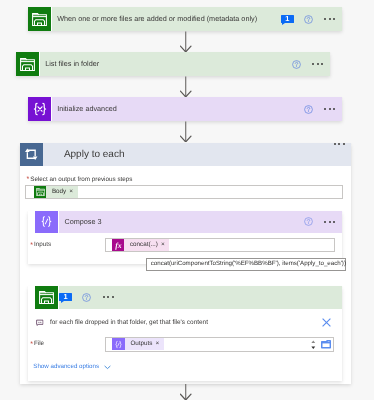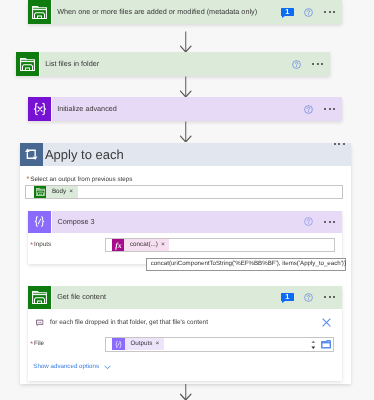--- a/index.html
+++ b/index.html
@@ -27,34 +27,34 @@
 
   .help{width:9px;height:9px;margin-right:11.7px;display:flex;align-items:center;justify-content:center;}
   .dots{display:flex;align-items:center;gap:2.55px;}
   .dots i{width:2px;height:2px;border-radius:50%;background:#3b3a39;display:block;}
 
   .arrow{position:absolute;}
 
   
   .ncard{position:absolute;background:#fff;
          box-shadow:0 0.3px 0.9px rgba(0,0,0,.10),0 1.6px 3.6px rgba(0,0,0,.13);}
-  .nhead{display:flex;align-items:stretch;height:22px;}
+  .nhead{display:flex;align-items:stretch;height:22px;margin-left:7px;}
   .nhead .ico{display:flex;align-items:center;justify-content:center;
               border-right:1.2px solid #fff;box-sizing:content-box;}
   .nhead .title{font-size:7.25px;color:#3b3a39;padding-left:5.1px;
                 display:flex;align-items:center;flex:1 1 auto;line-height:1;white-space:nowrap;}
   .nhead .acts{display:flex;align-items:center;padding-right:6.7px;}
 
   
   .scope{position:absolute;background:#fff;
          box-shadow:0 0.3px 0.9px rgba(0,0,0,.10),0 1.6px 3.6px rgba(0,0,0,.13);}
   .scope-head{display:flex;align-items:stretch;background:#e2e6ef;height:22.2px;}
   .scope-head .ico{width:22.9px;flex:0 0 22.9px;background:#486892;
                    display:flex;align-items:center;justify-content:center;}
-  .scope-head .title{font-size:13px;color:#3b3a39;padding-left:2px;
+  .scope-head .title{font-size:10px;color:#3b3a39;padding-left:21px;
                      display:flex;align-items:center;flex:1 1 auto;white-space:nowrap;}
 
   .req{color:#c0392f;font-size:7px;line-height:1;}
   .flabel{font-size:6.3px;color:#3b3a39;line-height:1;}
   .lblrow{display:flex;align-items:center;line-height:1;}
   .lblrow .req{margin-right:1px;position:relative;top:0px;}
   .fbox{box-sizing:border-box;border:1px solid #c8c6c4;background:#fff;
         display:flex;align-items:center;}
   .token{display:flex;align-items:center;height:12.3px;font-size:6.3px;}
   .token .tico{width:12.4px;height:12.3px;flex:0 0 12.4px;display:flex;align-items:center;justify-content:center;}
@@ -124,21 +124,21 @@
     <g fill="currentColor">
       <circle cx="7.7" cy="8.6" r="1.5"></circle>
           <circle cx="12.6" cy="8.6" r="1.5"></circle>
     </g>
   </symbol>
  </defs>
 </svg>
 
 <div class="stage">
 
-  <div class="card" style="left:28px;top:0;width:314px;height:24px;background:#dceada">
+  <div class="card" style="left:28px;top:7px;width:314px;height:24px;background:#dceada">
     <div class="ico" style="background:#107c10">
       <svg width="15" height="13">
           <use href="#ic-sp"></use>
         </svg>
     </div>
     <div class="title">When one or more files are added or modified (metadata only)</div>
     <div class="acts">
       <div class="badge">
         <span>1</span>
         </div>
@@ -290,21 +290,20 @@
       </div>
     </div>
 
     <div class="ncard" style="left:8px;top:142.2px;width:314px;height:95.9px">
       <div class="nhead" style="background:#dceada;height:23px">
         <div class="ico" style="background:#107c10;width:23.1px;flex:0 0 23.1px">
           <svg width="15" height="13">
               <use href="#ic-sp"></use>
             </svg>
         </div>
-        <div class="title">Get file content</div>
         <div class="acts">
           <div class="badge">
             <span>1</span>
             </div>
           <span class="help" style="color:#5b7fe0">
             <svg width="9" height="9">
                 <use href="#ic-help"></use>
               </svg>
             </span>
           <span class="dots">

